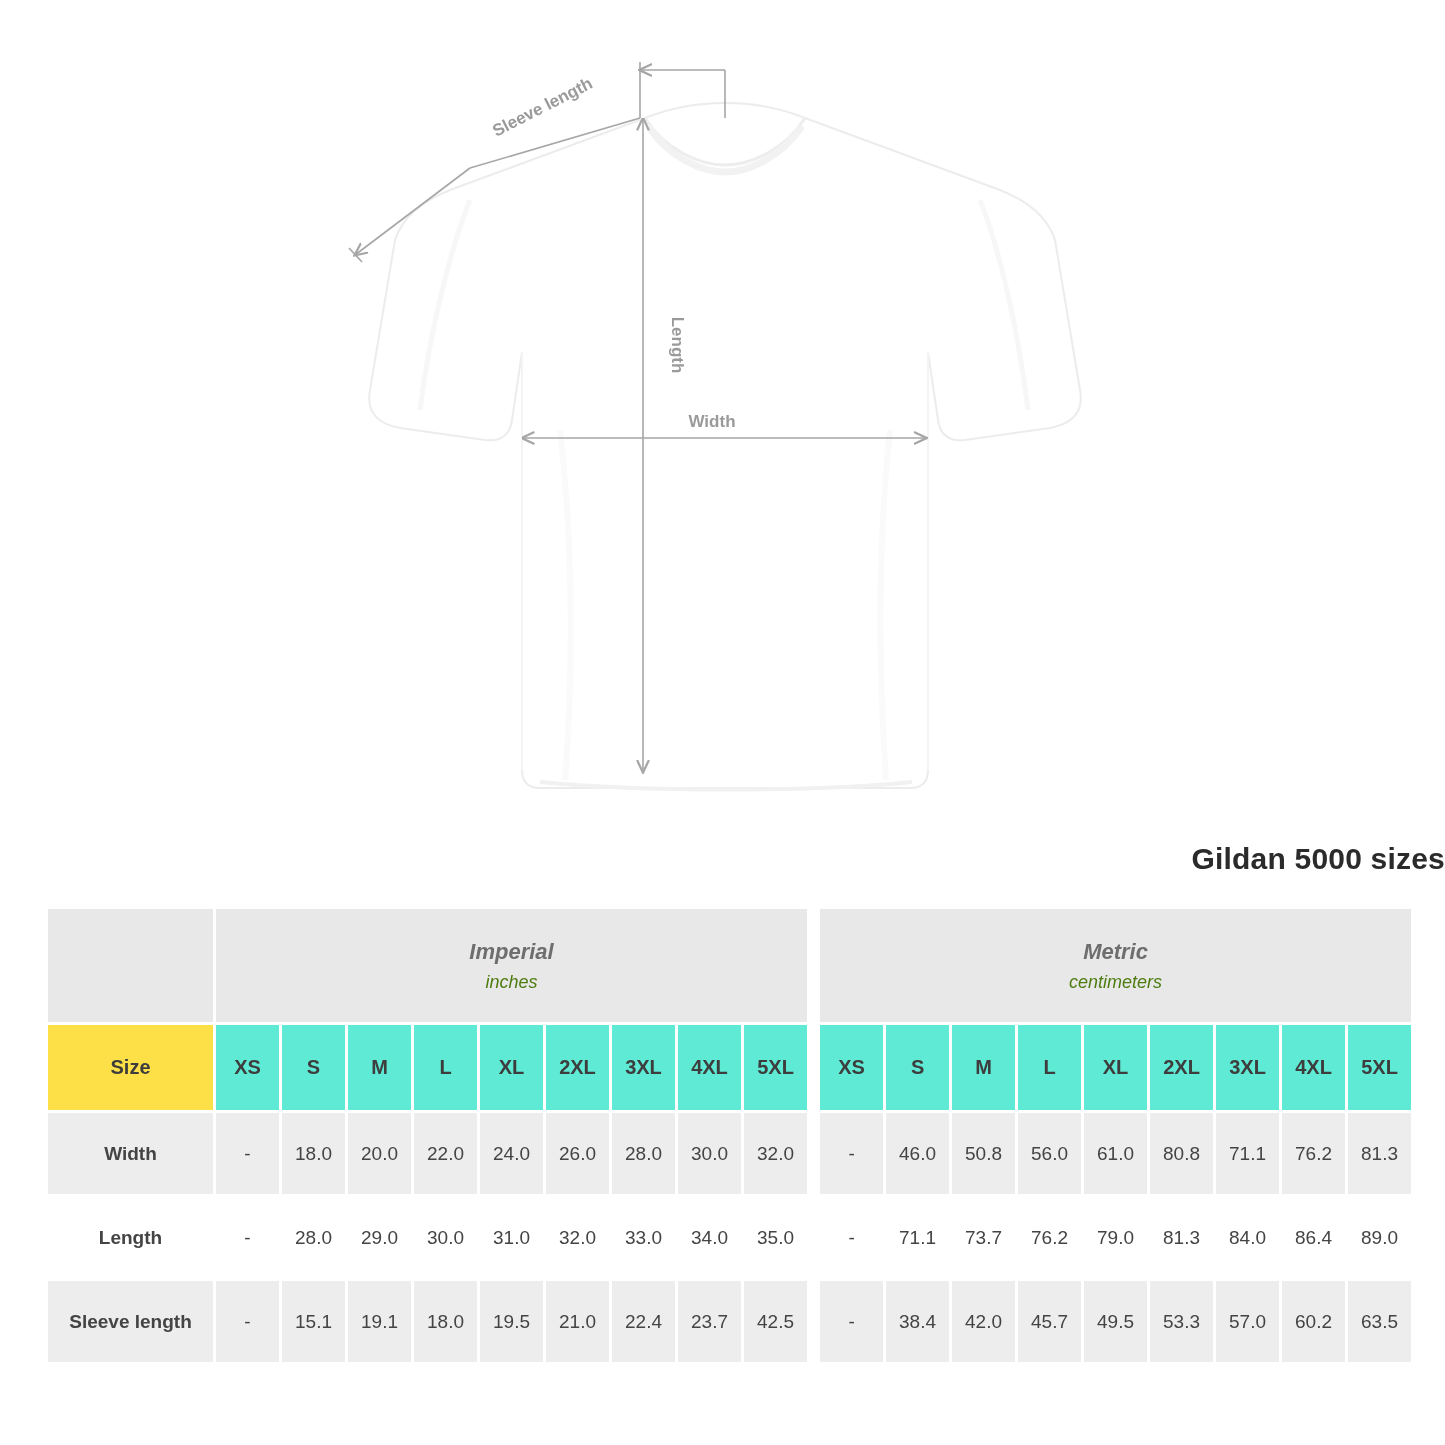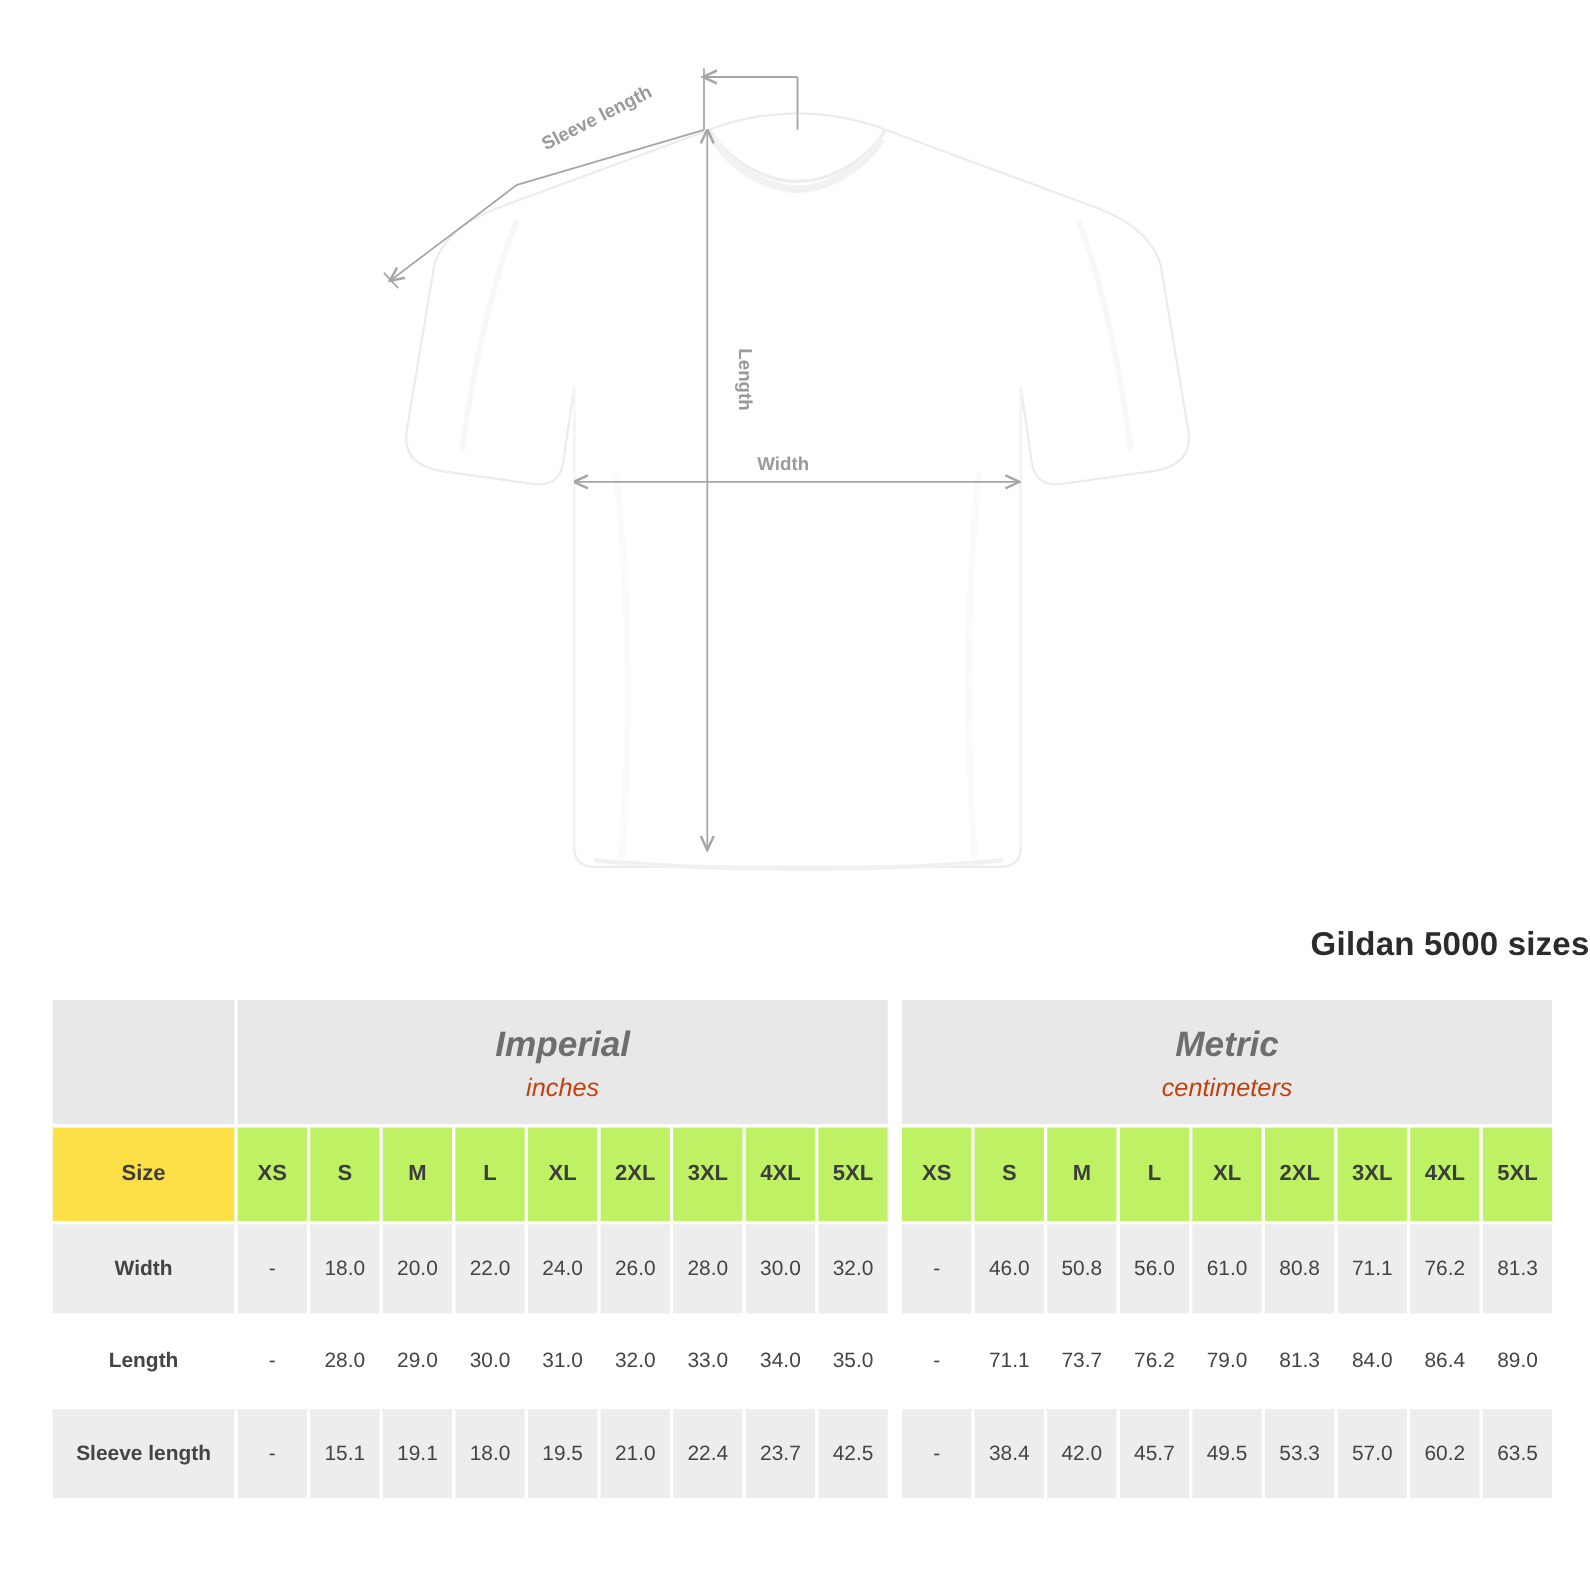--- a/index.html
+++ b/index.html
@@ -69,36 +69,36 @@
     background: #f3f3f3;
     padding: 0;
   }
   
   tr.unit-row td {
     height: 116px;
     background: #e8e8e8;
     border: 3px solid #ffffff;
   }
   .unit-name {
-    font-size: 32px;
+    font-size: 22px;
     font-style: italic;
     font-weight: bold;
     color: #6e6e6e;
     line-height: 1.25;
   }
   .unit-sub {
-    font-size: 23px;
+    font-size: 18px;
     font-style: italic;
-    color: #c2410c;
+    color: #4d7c0f;
     margin-top: 6px;
   }
   
   tr.size-row td {
     height: 88px;
-    background: #bef264;
+    background: #5eead4;
     font-size: 20px;
     color: #3d3d3d;
     font-weight: bold;
   }
   tr.size-row td.row-label-cell {
     background: #fde047;
   }
   tr.data-row td {
     height: 84px;
   }

